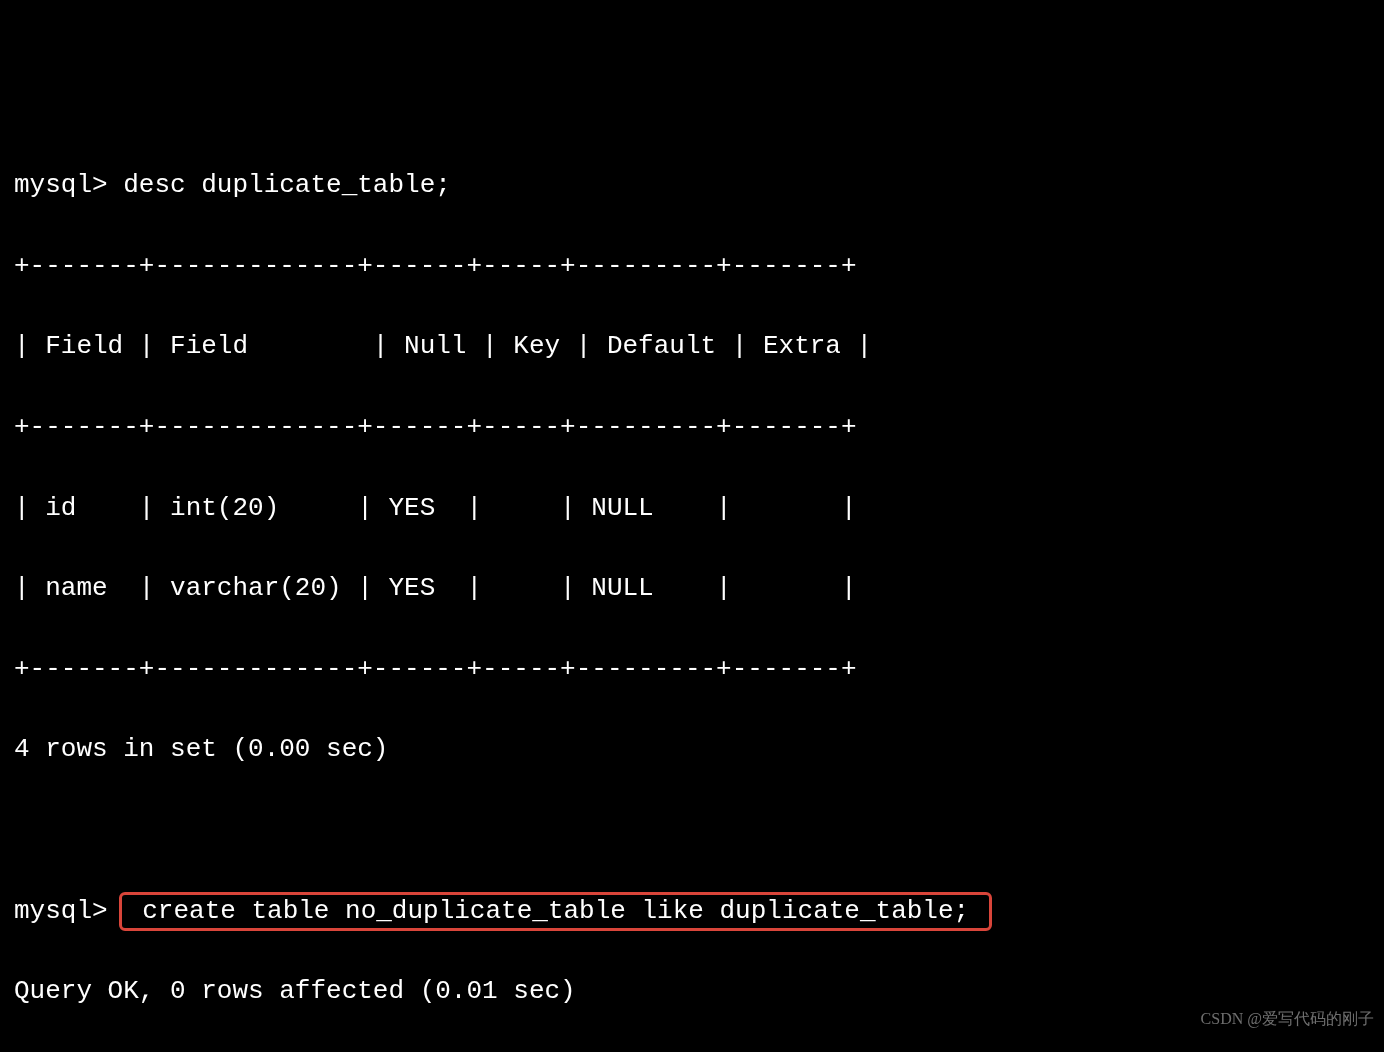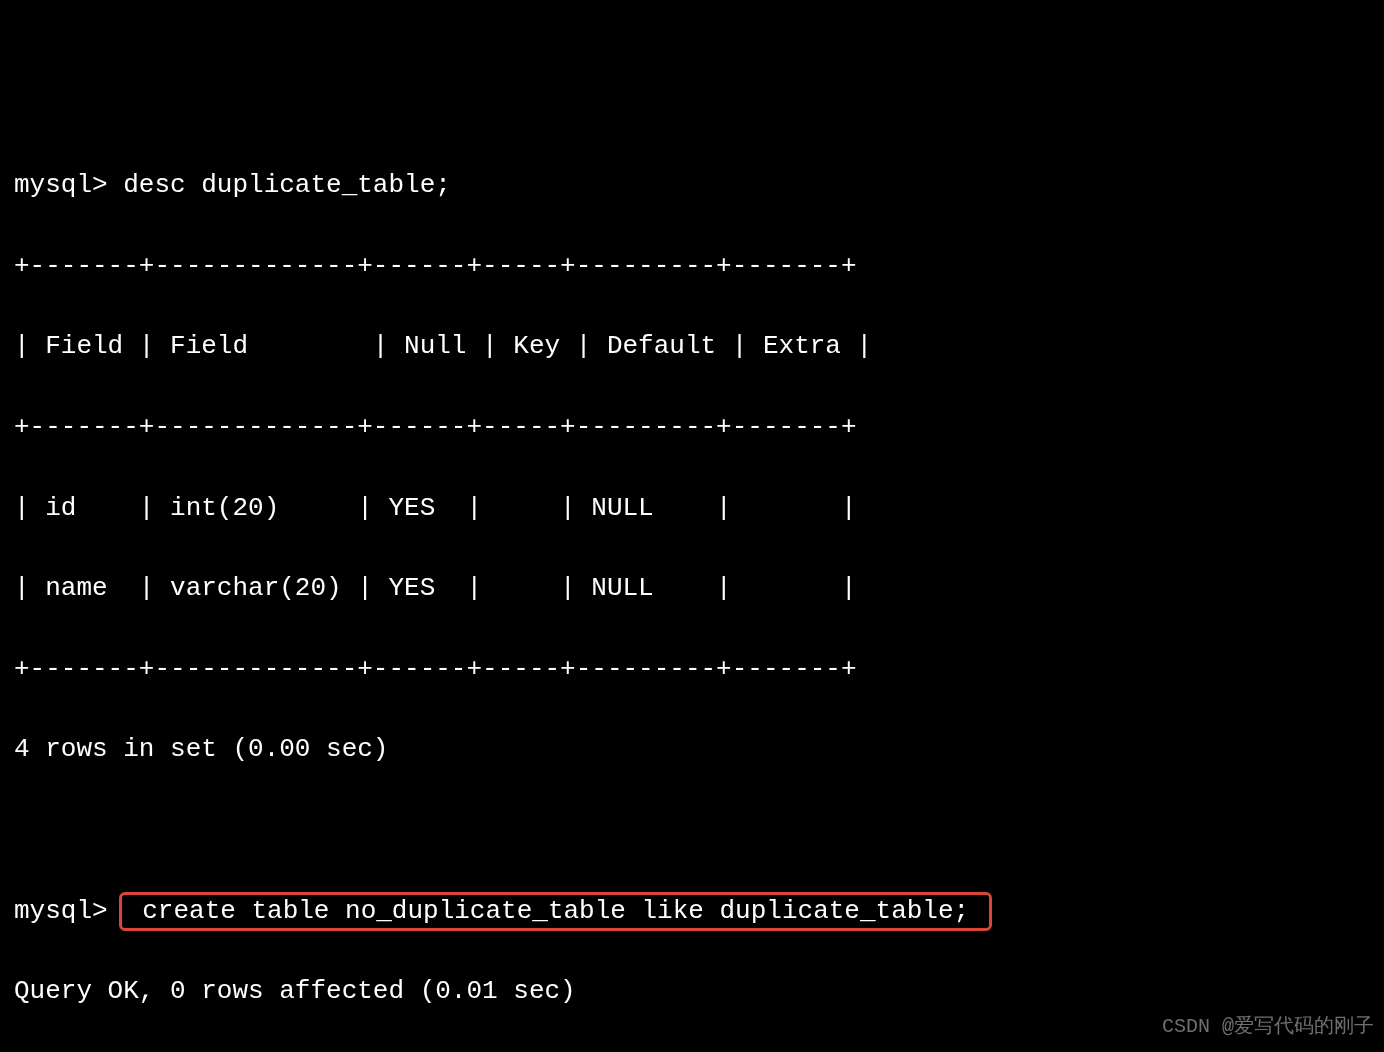--- a/index.html
+++ b/index.html
@@ -21,24 +21,24 @@
       display: inline-block;
       border: 3px solid #d9453a;
       border-radius: 6px;
       padding: 0 20px;
       margin: -3px -4px;
       line-height: 1.3;
     }
     .watermark {
       position: absolute;
       right: 10px;
-      bottom: 10px;
-      font-size: 20px;
+      bottom: 20px;
+      font-size: 16px;
       color: rgba(200,200,200,0.55);
-      font-family: Liberation Mono, monospace;
+      font-family: Liberation Serif, serif;
       white-space: nowrap;
     }
   </style>
 </head>
 <body>
 
 
 
 <div class="line"><span>mysql&gt; </span><span>desc duplicate_table;</span></div>
 <div class="line">+-------+-------------+------+-----+---------+-------+</div>

